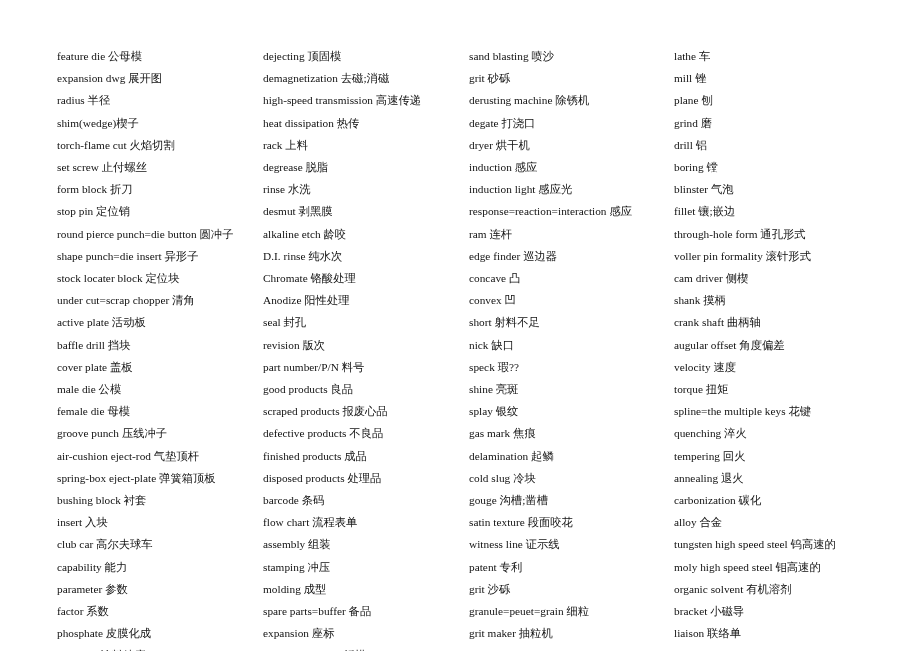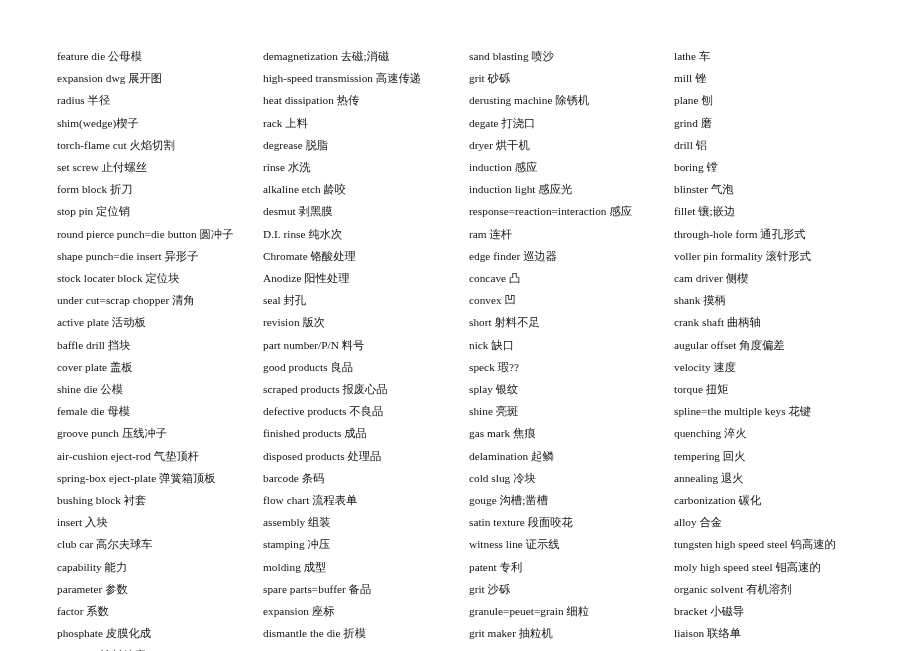--- a/index.html
+++ b/index.html
@@ -60,43 +60,44 @@
         <div class="entry">set screw 止付螺丝</div>
         <div class="entry">form block 折刀</div>
         <div class="entry">stop pin 定位销</div>
         <div class="entry">round pierce punch=die button 圆冲子</div>
         <div class="entry">shape punch=die insert 异形子</div>
         <div class="entry">stock locater block 定位块</div>
         <div class="entry">under cut=scrap chopper 清角</div>
         <div class="entry">active plate 活动板</div>
         <div class="entry">baffle drill 挡块</div>
         <div class="entry">cover plate 盖板</div>
-        <div class="entry">shine die 公模</div>
+        <div class="entry">male die 公模</div>
         <div class="entry">female die 母模</div>
         <div class="entry">groove punch 压线冲子</div>
         <div class="entry">air-cushion eject-rod 气垫顶杆</div>
         <div class="entry">spring-box eject-plate 弹簧箱顶板</div>
         <div class="entry">bushing block 衬套</div>
         <div class="entry">insert 入块</div>
         <div class="entry">club car 高尔夫球车</div>
         <div class="entry">capability 能力</div>
         <div class="entry">parameter 参数</div>
         <div class="entry">factor 系数</div>
         <div class="entry">phosphate 皮膜化成</div>
         <div class="entry">viscosity 涂料粘度</div>
       </div>
     <div class="col col-2">
+        <div class="entry">dejecting 顶固模</div>
         <div class="entry">demagnetization 去磁;消磁</div>
         <div class="entry">high-speed transmission 高速传递</div>
         <div class="entry">heat dissipation 热传</div>
         <div class="entry">rack 上料</div>
         <div class="entry">degrease 脱脂</div>
         <div class="entry">rinse 水洗</div>
+        <div class="entry">desmut 剥黑膜</div>
         <div class="entry">alkaline etch 龄咬</div>
-        <div class="entry">desmut 剥黑膜</div>
         <div class="entry">D.I. rinse 纯水次</div>
         <div class="entry">Chromate 铬酸处理</div>
         <div class="entry">Anodize 阳性处理</div>
         <div class="entry">seal 封孔</div>
         <div class="entry">revision 版次</div>
         <div class="entry">part number/P/N 料号</div>
         <div class="entry">good products 良品</div>
         <div class="entry">scraped products 报废心品</div>
         <div class="entry">defective products 不良品</div>
         <div class="entry">finished products 成品</div>
@@ -119,22 +120,22 @@
         <div class="entry">induction 感应</div>
         <div class="entry">induction light 感应光</div>
         <div class="entry">response=reaction=interaction 感应</div>
         <div class="entry">ram 连杆</div>
         <div class="entry">edge finder 巡边器</div>
         <div class="entry">concave 凸</div>
         <div class="entry">convex 凹</div>
         <div class="entry">short 射料不足</div>
         <div class="entry">nick 缺口</div>
         <div class="entry">speck 瑕??</div>
+        <div class="entry">shine 亮斑</div>
         <div class="entry">splay 银纹</div>
-        <div class="entry">shine 亮斑</div>
         <div class="entry">gas mark 焦痕</div>
         <div class="entry">delamination 起鳞</div>
         <div class="entry">cold slug 冷块</div>
         <div class="entry">gouge 沟槽;凿槽</div>
         <div class="entry">satin texture 段面咬花</div>
         <div class="entry">witness line 证示线</div>
         <div class="entry">patent 专利</div>
         <div class="entry">grit 沙砾</div>
         <div class="entry">granule=peuet=grain 细粒</div>
         <div class="entry">grit maker 抽粒机</div>

